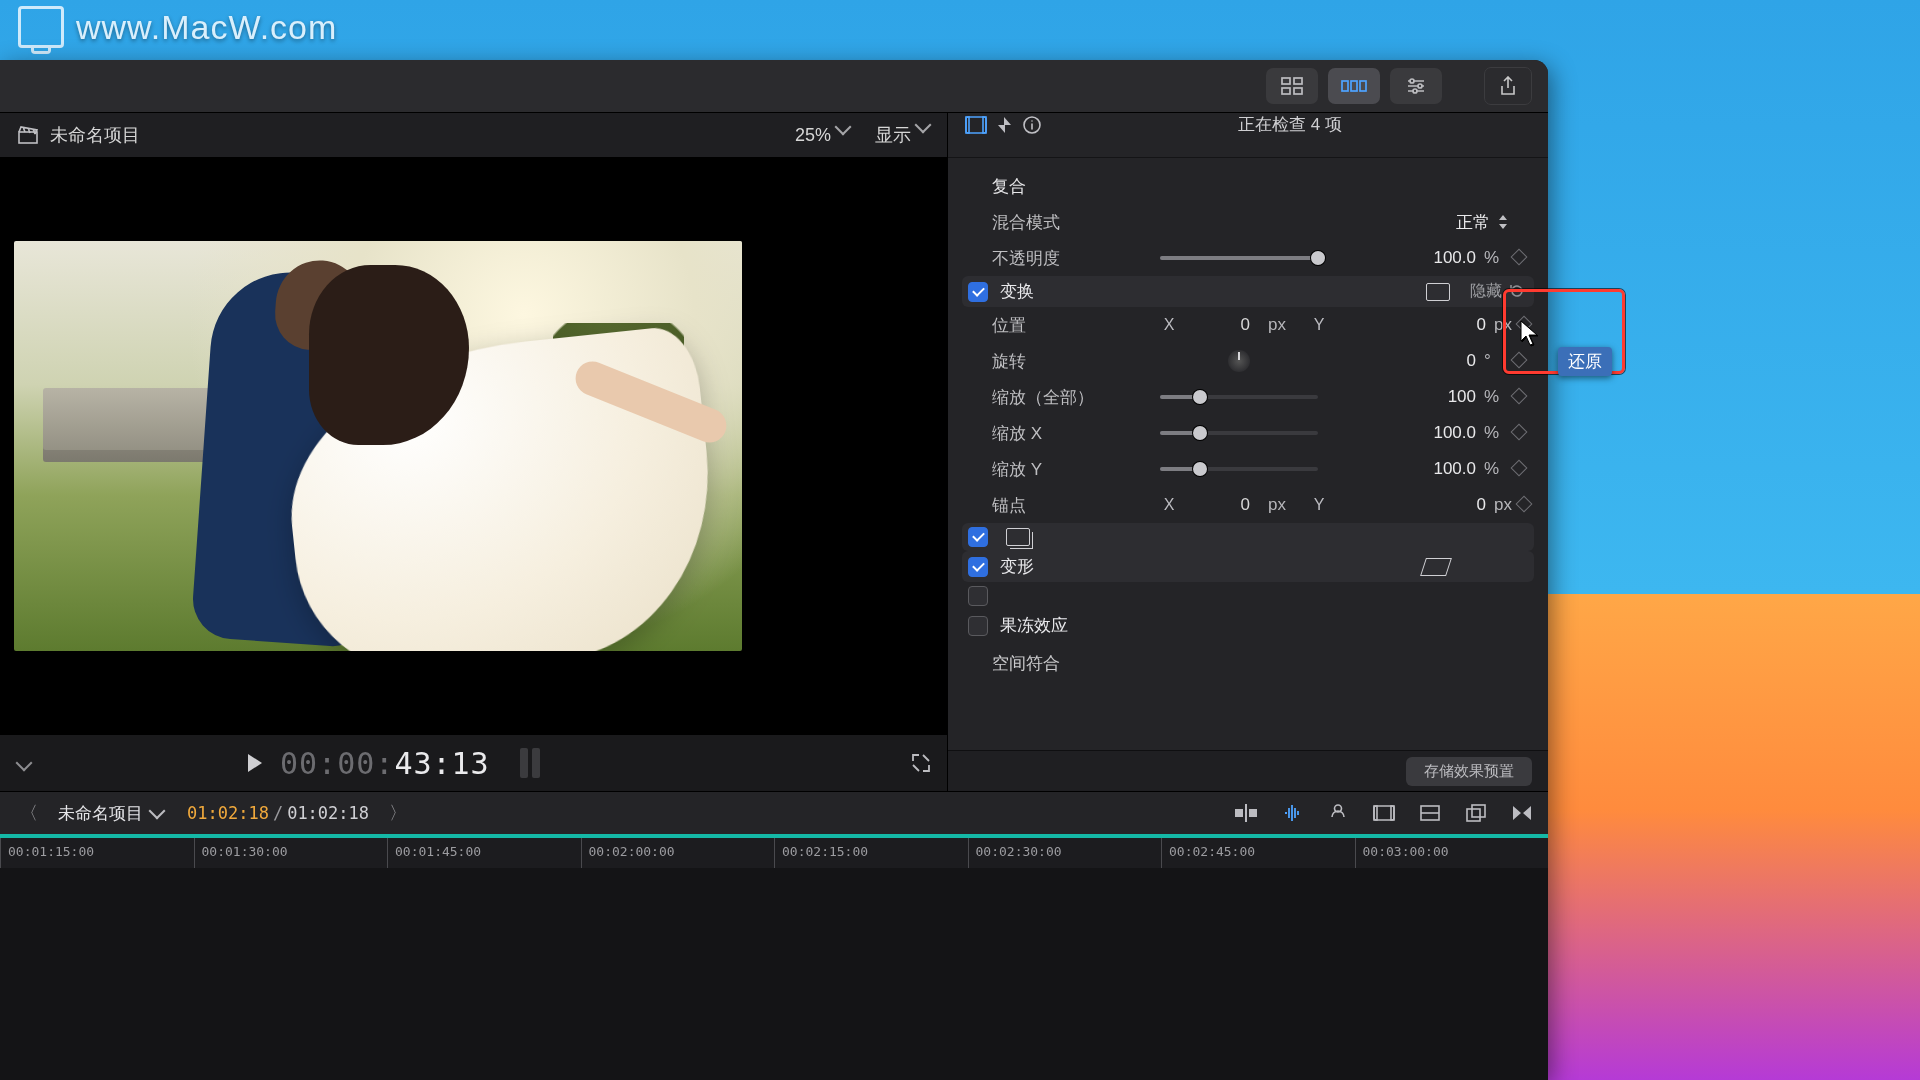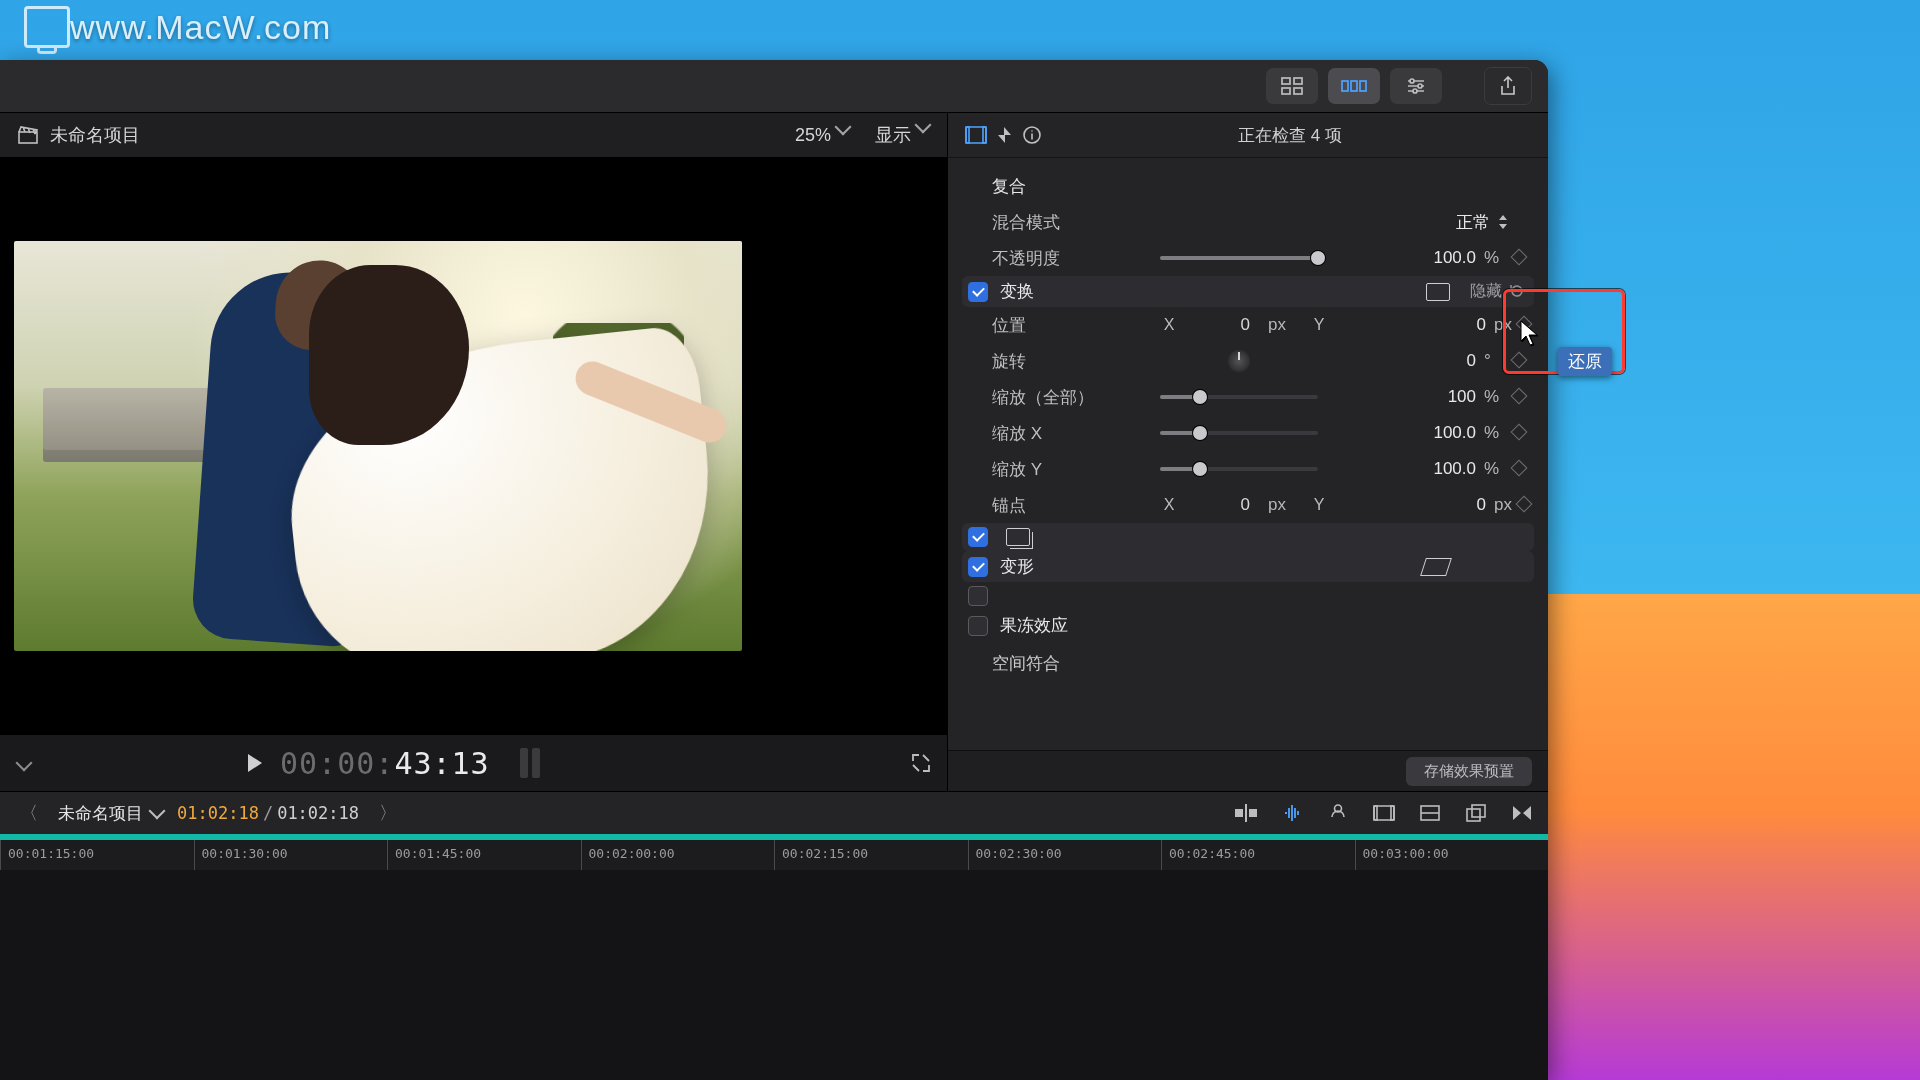--- a/index.html
+++ b/index.html
@@ -1,16 +1,16 @@
 <!DOCTYPE html>
 <html><head>
 <meta charset="utf-8">
 <style>
 html,body{margin:0;padding:0;width:1920px;height:1080px;font-family:-apple-system,"Helvetica Neue",Arial,sans-serif;background:linear-gradient(180deg,#2fa4e7 0%,#3db7f0 55%,#ffa747 55%,#ff8b3d 75%,#b53ad6 100%);overflow:hidden}
-.watermark{position:absolute;top:6px;left:24px;color:#d9effc;font-size:34px;letter-spacing:1px;text-shadow:0 2px 4px rgba(0,0,0,.4);display:flex;align-items:center;}
+.watermark{position:absolute;top:6px;left:18px;color:#d9effc;font-size:34px;letter-spacing:1px;text-shadow:0 2px 4px rgba(0,0,0,.4);display:flex;align-items:center;gap:12px}
 .watermark .mac-logo{width:40px;height:36px;border:3px solid #cfeafb;border-radius:4px;position:relative}
 .watermark .mac-logo:after{content:"";position:absolute;width:14px;height:6px;border:3px solid #cfeafb;border-top:none;left:10px;bottom:-9px;border-radius:0 0 4px 4px}
 .app{position:absolute;top:60px;left:0;width:1548px;height:1020px;background:#1f1f22;border-radius:0 14px 0 0;box-shadow:4px 6px 24px rgba(0,0,0,.45);color:#d8d8d8;display:flex;flex-direction:column;overflow:hidden}
 .toolbar{height:52px;background:#2b2b2e;display:flex;align-items:center;justify-content:flex-end;padding:0 16px;gap:12px;border-bottom:1px solid #000}
 .t-group{display:flex;gap:10px;background:transparent}
 .t-btn{width:52px;height:36px;background:#3a3a3d;border-radius:7px;display:flex;align-items:center;justify-content:center;color:#bdbdc0;font-size:17px}
 .t-btn.active{background:#4b4b50;color:#4ea3ff}
 .t-share{width:46px;height:36px;border-radius:7px;background:#2b2b2e;display:flex;align-items:center;justify-content:center;color:#c8c8c8;margin-left:30px;border:1px solid #3c3c3f}
 svg{display:block}
 .body-row{display:flex;flex:0 0 auto;height:678px}
@@ -34,21 +34,21 @@
 .transport{height:56px;background:#1a1a1c;border-top:1px solid #000;display:flex;align-items:center;padding:0 18px;gap:18px;position:relative}
 .chev-sm{width:10px;height:10px;border-right:2px solid #8d8d90;border-bottom:2px solid #8d8d90;transform:rotate(45deg)}
 .play{width:0;height:0;border-left:14px solid #cfcfd2;border-top:9px solid transparent;border-bottom:9px solid transparent;margin-left:200px}
 .timecode{font-family:ui-monospace,Menlo,monospace;font-size:30px;letter-spacing:1px}
 .tc-dim{color:#6c6c70}
 .tc-bright{color:#eaeaec}
 .skimbar{display:flex;gap:4px;margin-left:12px}
 .skimbar span{width:8px;height:30px;background:#3b3b3e;border-radius:2px}
 .fs-icon{position:absolute;right:16px;color:#bcbcc0}
 .inspector{width:600px;background:#242427;display:flex;flex-direction:column;font-size:17px}
-.insp-head{height:44px;display:flex;align-items:center;padding:0 16px;gap:4px;border-bottom:1px solid #141416}
+.insp-head{height:44px;display:flex;align-items:flex-start;padding:0 16px;gap:4px;border-bottom:1px solid #141416}
 .ih-icon{width:24px;height:24px;display:flex;align-items:center;justify-content:center;color:#bfbfc4}
 .ih-icon.active{color:#4ea3ff}
 .ih-title{flex:1;text-align:center;color:#cfcfd2;font-size:17px}
 .insp-body{flex:1;overflow:hidden;padding:6px 14px 0 14px}
 .row{display:flex;align-items:center;min-height:36px;padding:0 4px;border-radius:6px;position:relative}
 .row.section{color:#e8e8ea;margin-top:4px}
 .row.param .label{color:#bfbfc2;margin-left:26px}
 .label{flex:0 0 168px}
 .mid{flex:1;display:flex;align-items:center;gap:8px}
 .valcol{flex:0 0 190px;display:flex;align-items:center;justify-content:flex-end;gap:8px;color:#e8e8ea}
@@ -72,27 +72,27 @@
 .rect-glyph.crop:after{content:"";position:absolute;right:-4px;bottom:-4px;width:22px;height:16px;border-right:1.7px solid #cfcfd3;border-bottom:1.7px solid #cfcfd3}
 .distort-glyph{width:24px;height:16px;border:1.7px solid #cfcfd3;transform:skewX(-18deg)}
 .hide-link{color:#9fa0a4;font-size:16px;margin-left:10px}
 .reset-btn{width:20px;height:20px;position:relative;margin-left:6px}
 .reset-btn svg{color:#8f8f94}
 .insp-foot{height:40px;display:flex;align-items:center;justify-content:flex-end;padding:0 16px;border-top:1px solid #0f0f11;background:#1f1f22}
 .save-preset{background:#3a3a3e;color:#bdbdc1;padding:5px 18px;border-radius:6px;font-size:15px}
 .tl-head{height:42px;background:#242427;border-top:1px solid #000;display:flex;align-items:center;padding:0 14px;gap:14px}
 .tl-head .arrow{color:#8e8e92;font-size:18px;padding:0 6px}
 .proj-dd{display:flex;align-items:center;gap:8px;color:#e4e4e7;font-size:17px}
-.proj-time{font-family:ui-monospace,Menlo,monospace;font-size:17px;}
+.proj-time{font-family:ui-monospace,Menlo,monospace;font-size:17px;margin-left:10px}
 .pt-cur{color:#f0a93c}
 .pt-sep{color:#9a9a9e;margin:0 4px}
 .pt-tot{color:#cfcfd3}
 .tl-tools{margin-left:auto;display:flex;gap:22px;color:#bcbcc1}
 .tl-tools .ti{width:24px;height:22px;display:flex;align-items:center;justify-content:center}
-.ruler{height:30px;background:#1c1c1f;border-top:6px solid #14b8a6;display:flex;align-items:flex-start;position:relative;overflow:hidden}
+.ruler{height:30px;background:#1c1c1f;border-top:4px solid #14b8a6;display:flex;align-items:flex-start;position:relative;overflow:hidden}
 .ruler .seg{flex:1;position:relative;height:100%}
 .ruler .seg:before{content:"";position:absolute;left:0;top:0;width:1px;height:30px;background:#4a4a4e}
 .ruler .seg span{position:absolute;left:8px;top:6px;font-size:13px;color:#9c9ca0;font-family:ui-monospace,Menlo,monospace}
 .tl-body{flex:1;background:#141416}
 .highlight-box{position:absolute;border:3px solid #ff3b30;border-radius:6px;pointer-events:none;box-shadow:0 0 0 1px rgba(0,0,0,.6)}
 .tooltip{position:absolute;background:#3b6fb8;color:#fff;font-size:17px;padding:3px 10px;border-radius:4px;box-shadow:0 2px 6px rgba(0,0,0,.5)}
 .cursor{position:absolute;width:18px;height:26px;pointer-events:none}
 .cursor svg{filter:drop-shadow(1px 1px 0 #000)}
 </style>
 </head>

